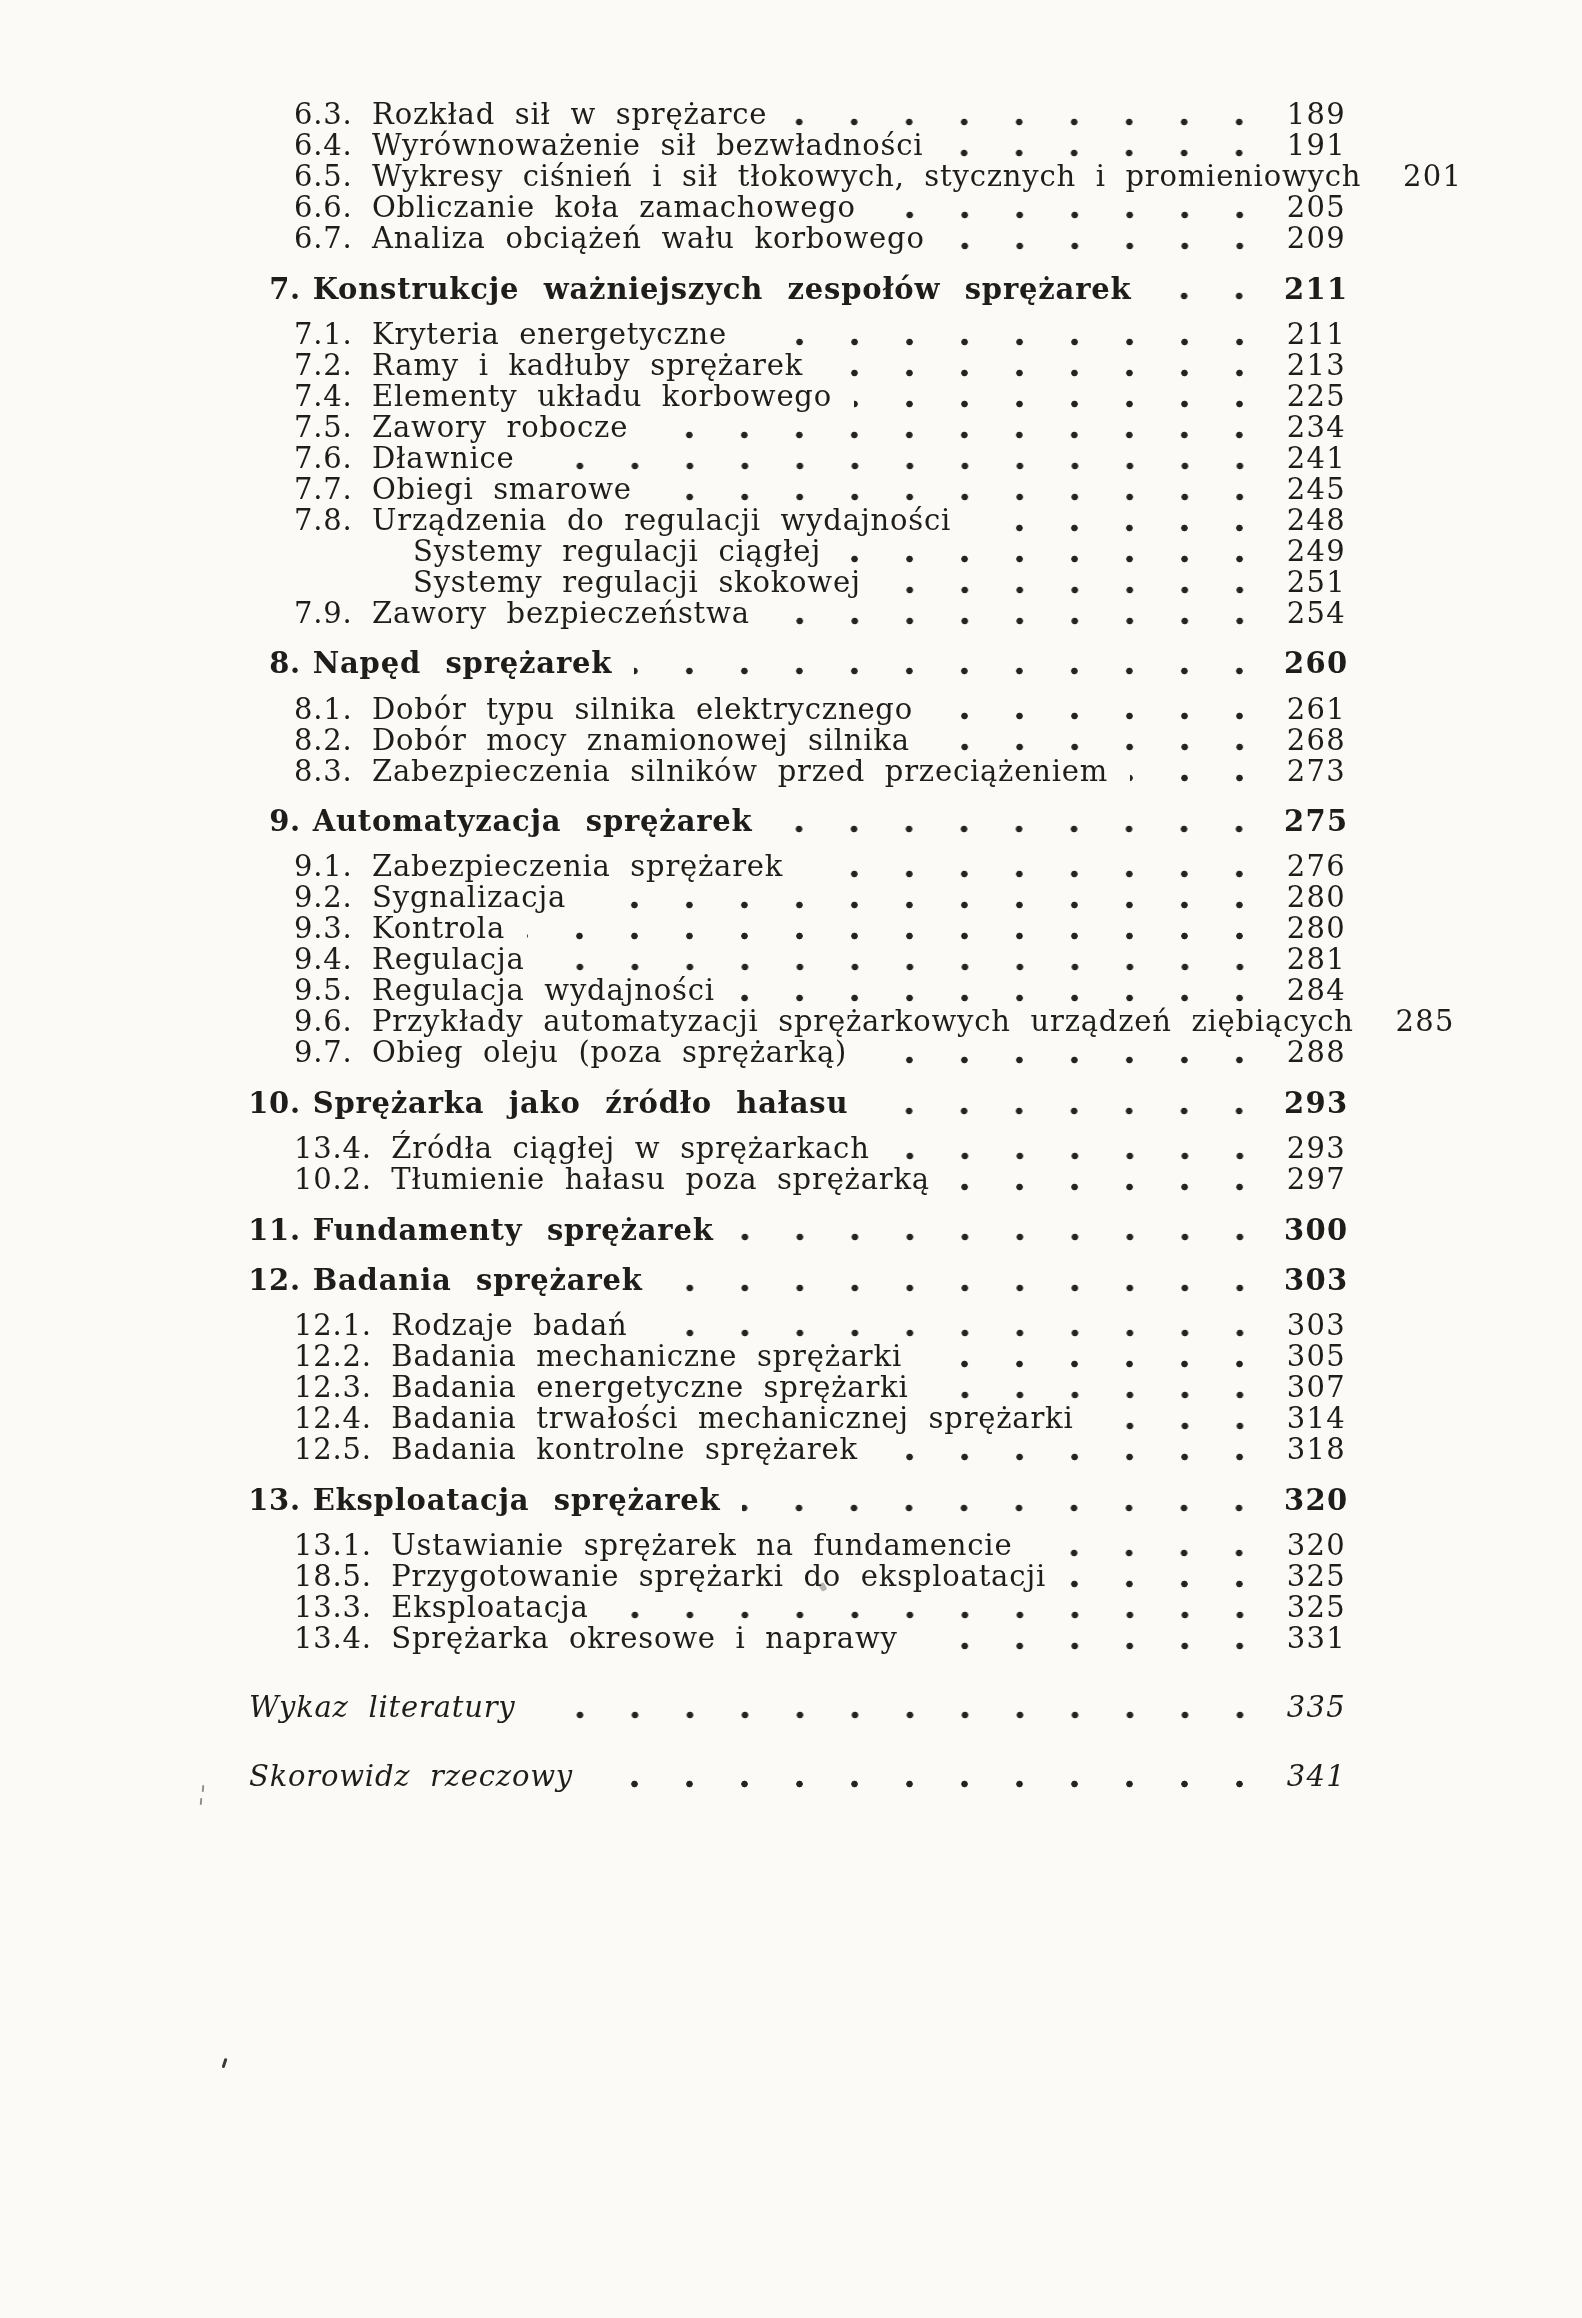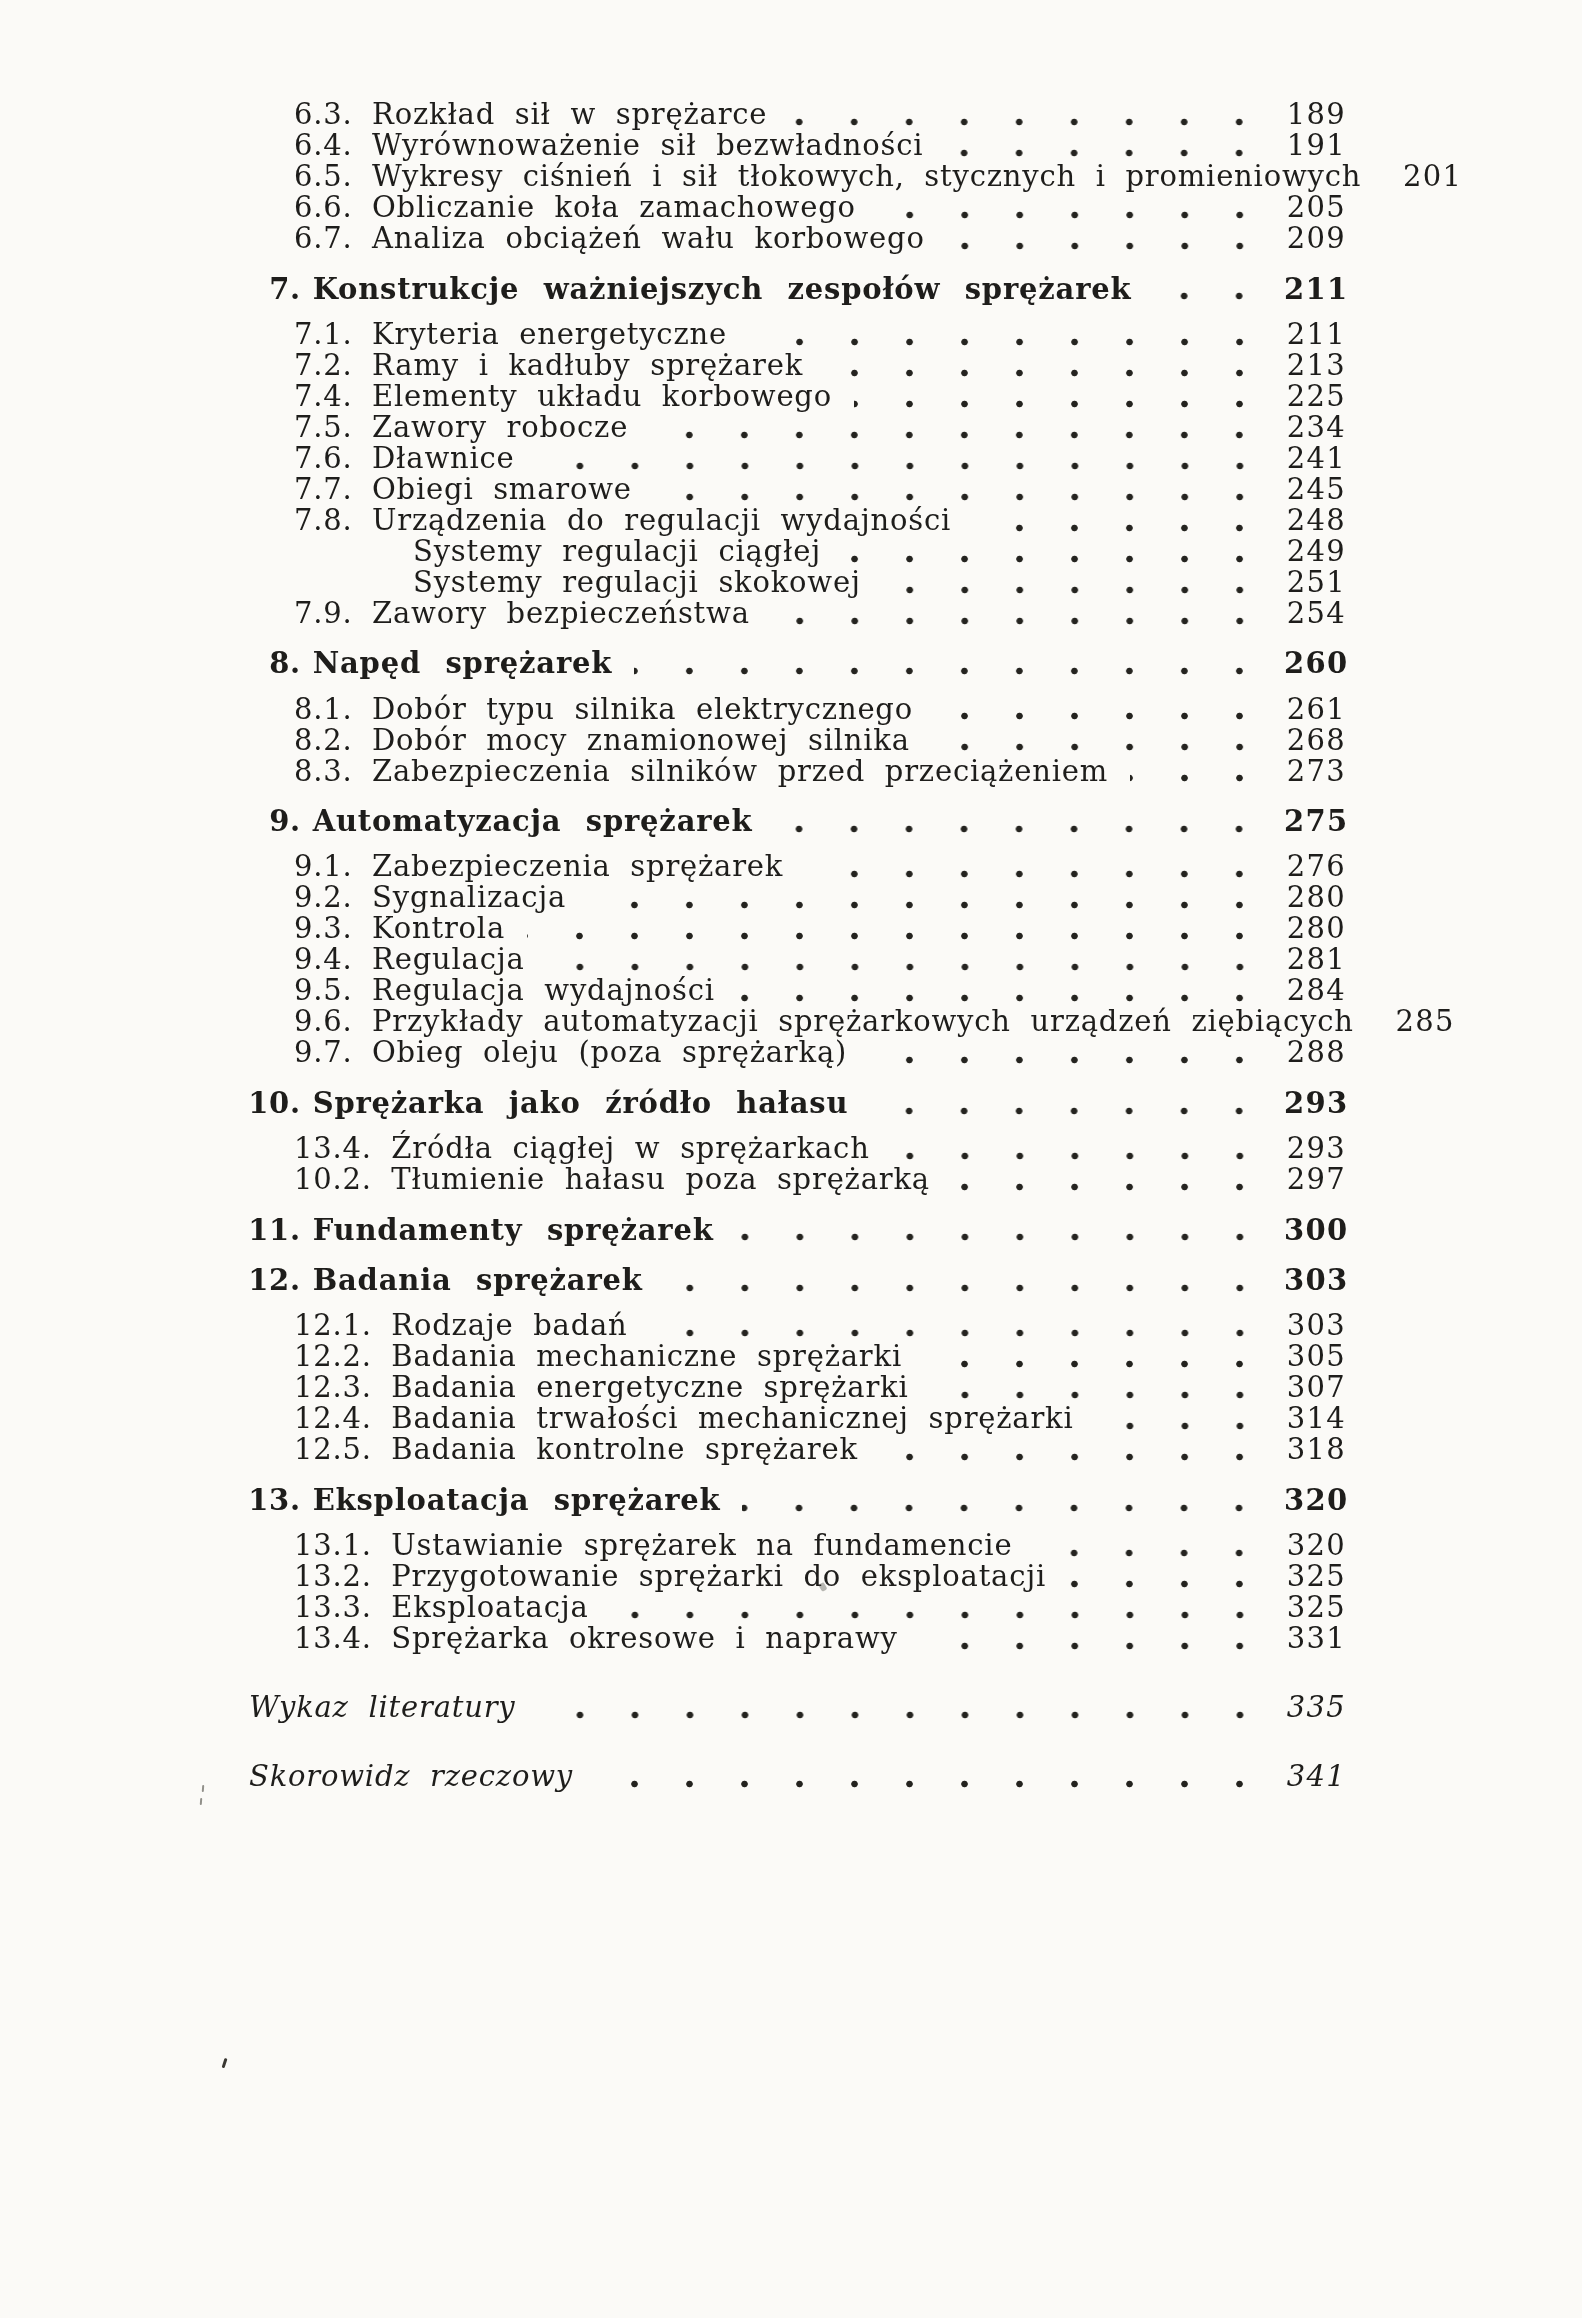--- a/index.html
+++ b/index.html
@@ -377,21 +377,21 @@
   </div>
 
   <div class="toc-row sub">
     <span class="toc-num">13.1.</span>
     <span class="toc-title">Ustawianie sprężarek na fundamencie</span>
     <span class="dot-leader"></span>
     <span class="toc-page">320</span>
   </div>
 
   <div class="toc-row sub">
-    <span class="toc-num">13.2.</span>
+    <span class="toc-num">18.5.</span>
     <span class="toc-title">Przygotowanie sprężarki do eksploatacji</span>
     <span class="dot-leader"></span>
     <span class="toc-page">325</span>
   </div>
 
   <div class="toc-row sub">
     <span class="toc-num">13.3.</span>
     <span class="toc-title">Eksploatacja</span>
     <span class="dot-leader"></span>
     <span class="toc-page">325</span>

